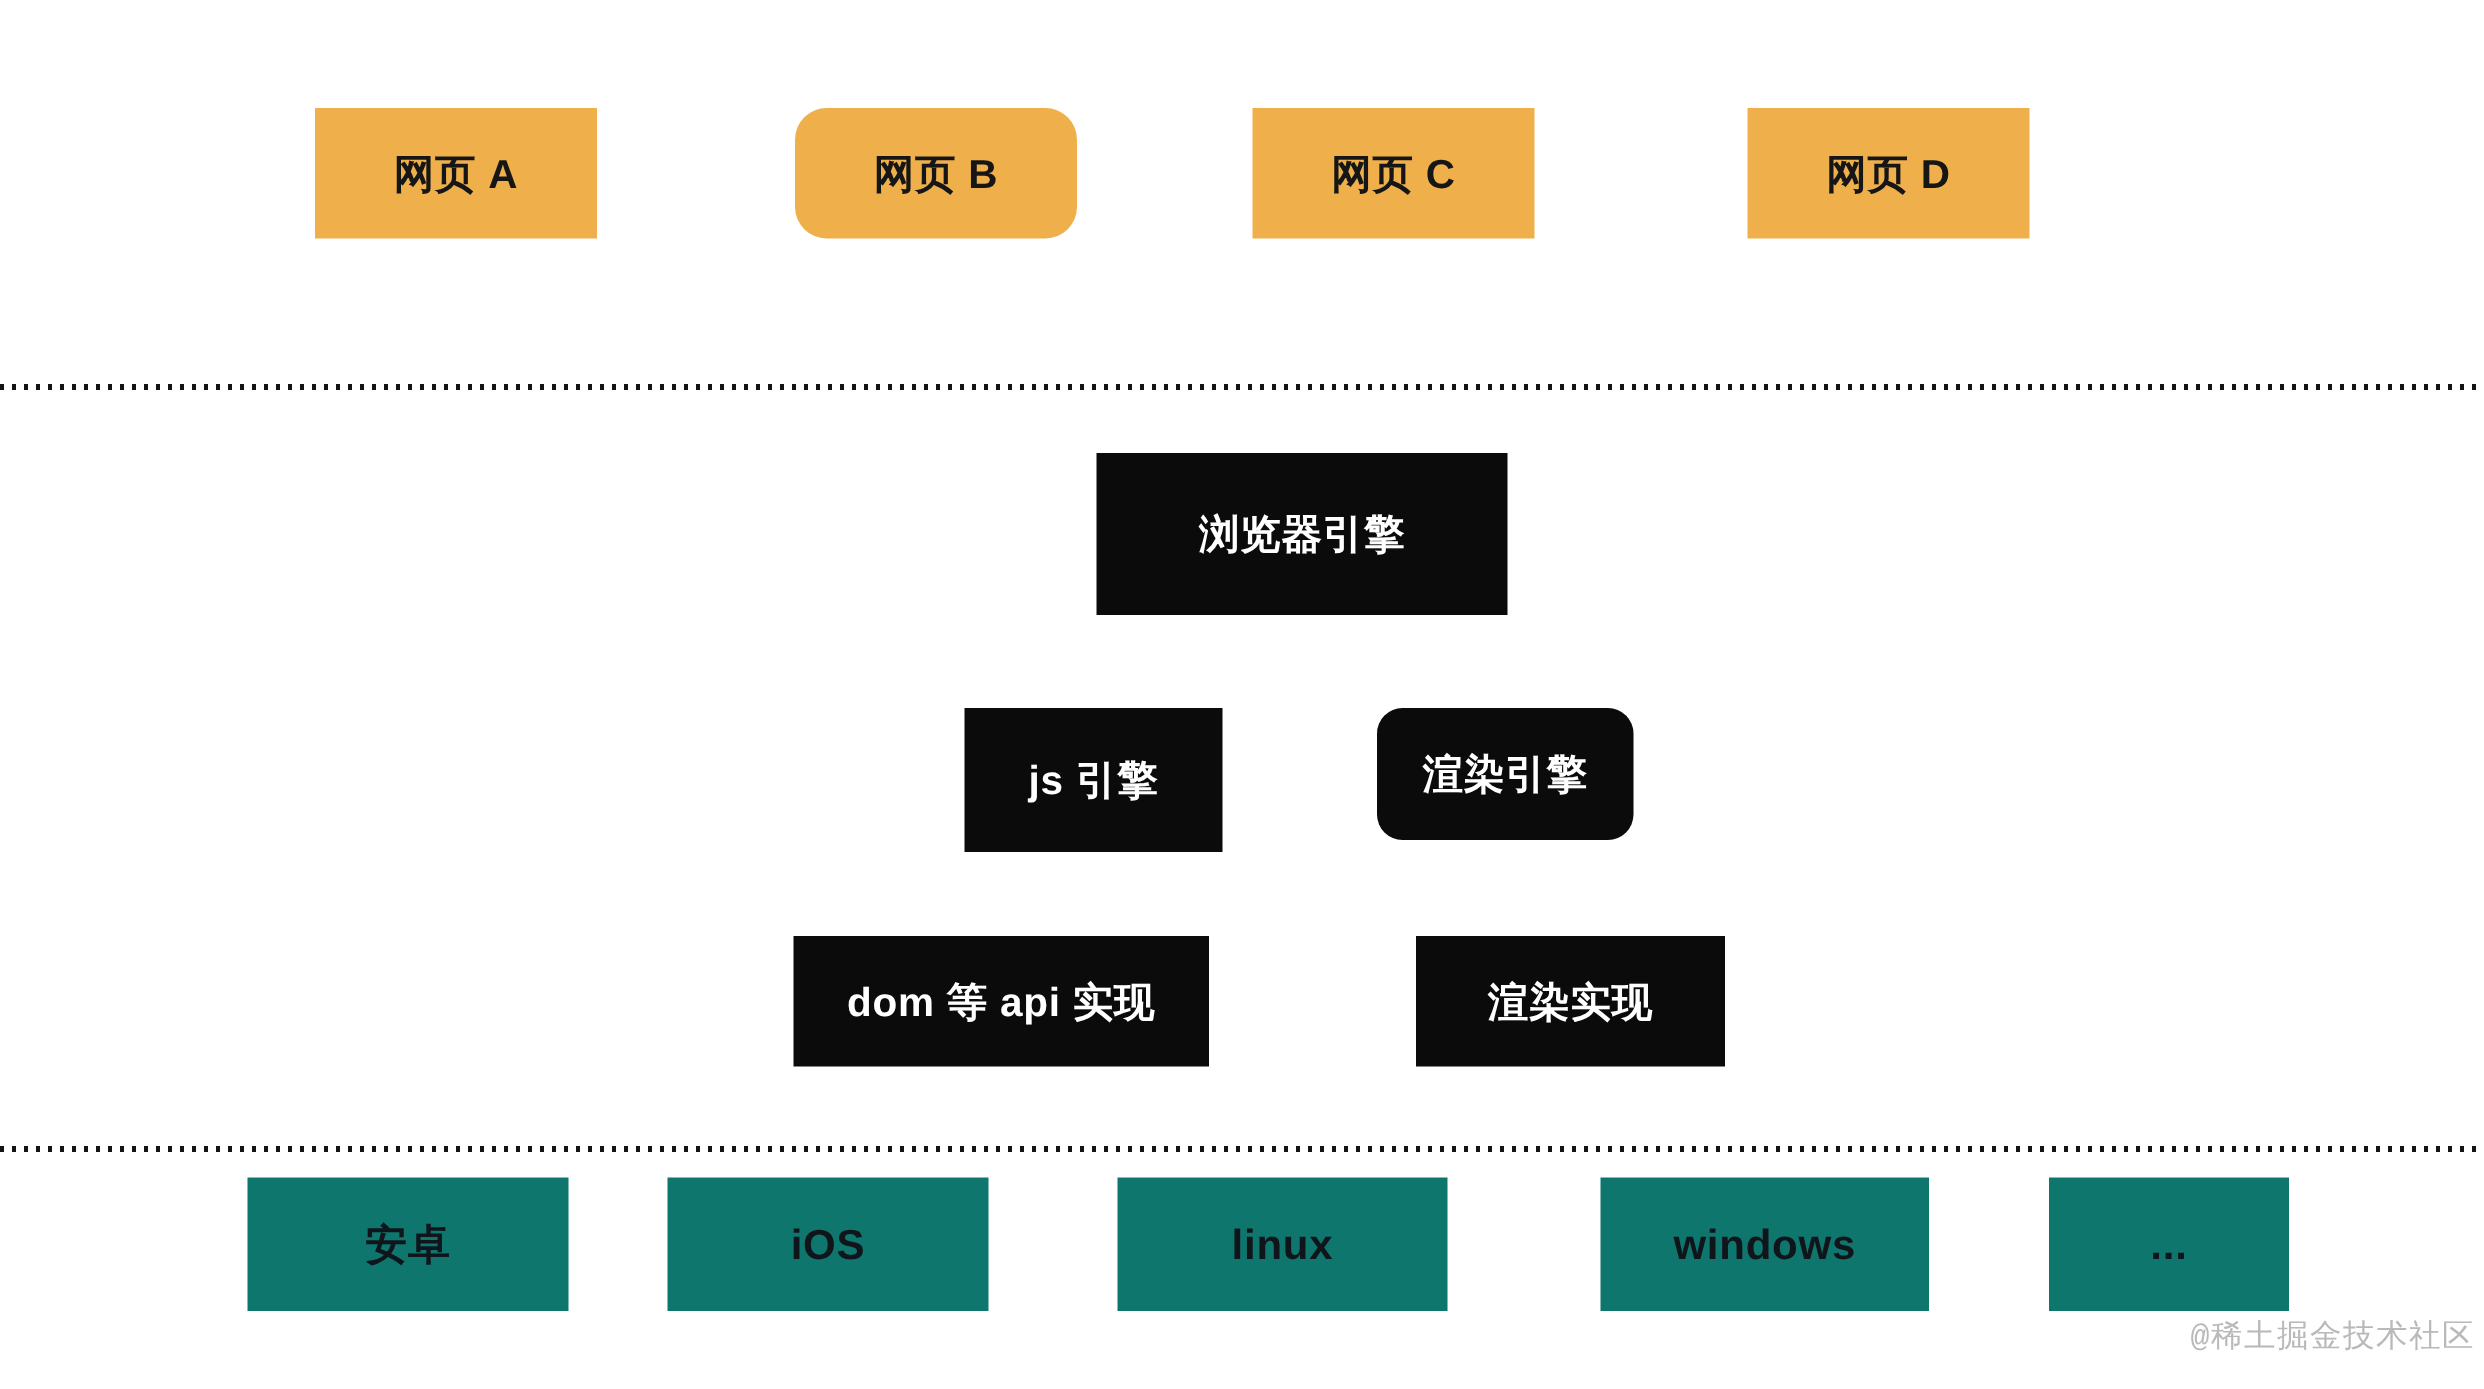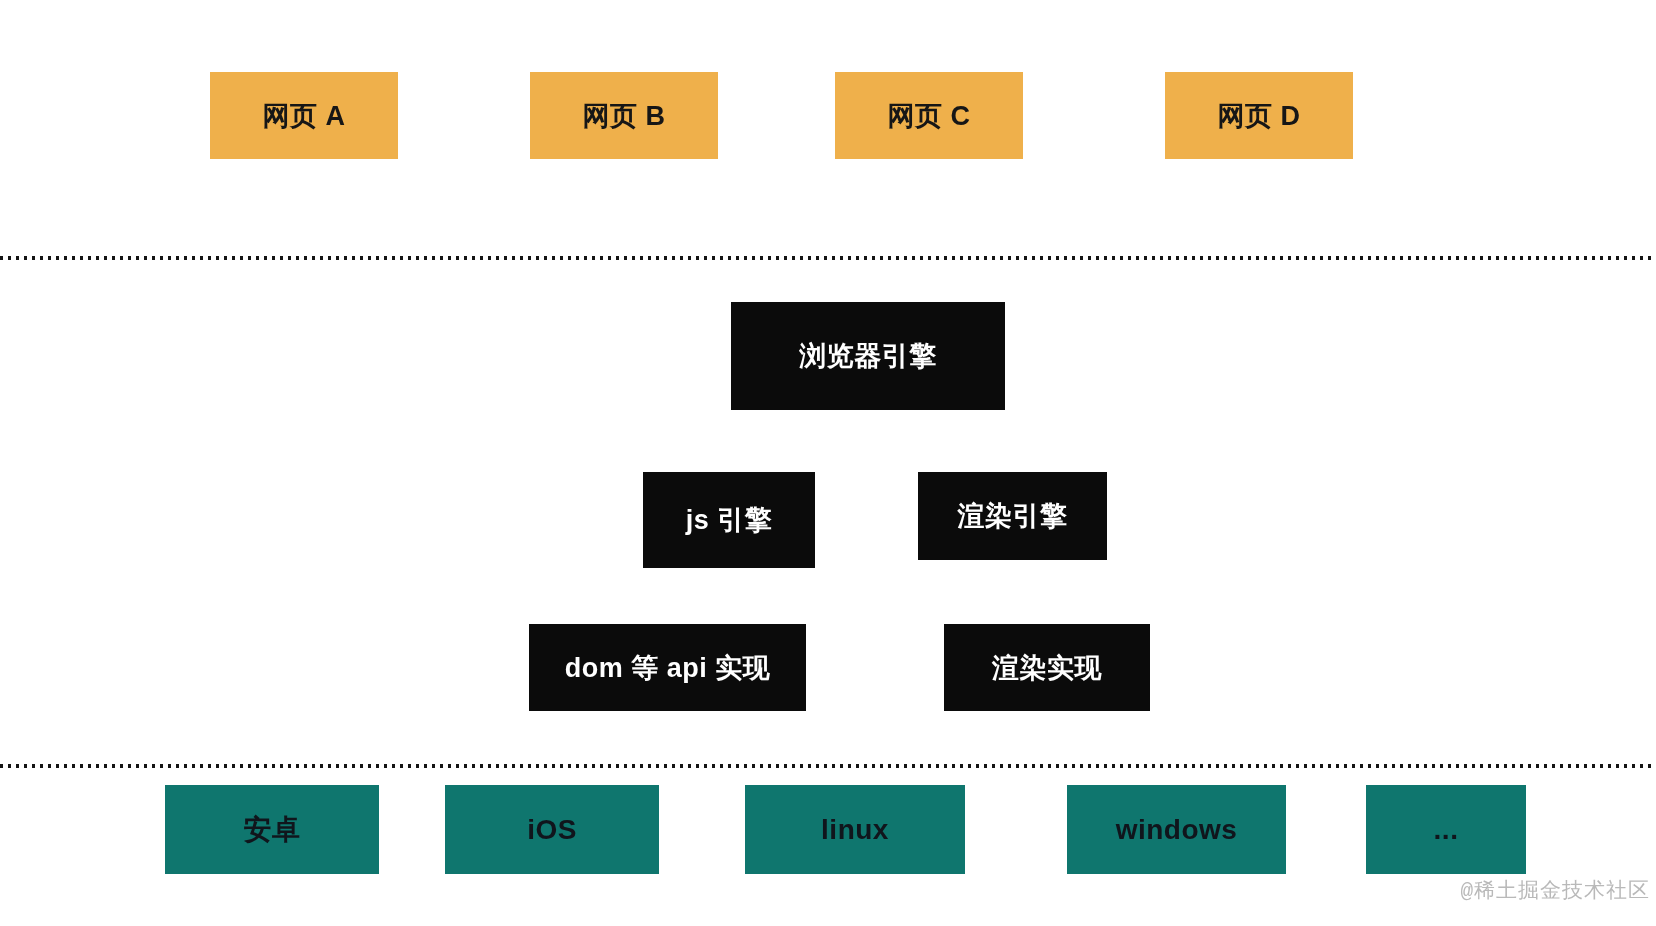--- a/index.html
+++ b/index.html
@@ -46,31 +46,31 @@
     width: 1656px;
     height: 4px;
     background-image: repeating-linear-gradient(
       to right,
       #141414 0px, #141414 3px,
       transparent 3px, transparent 8px
     );
   }
   
   #wp-a { left: 210px;  top: 72px; width: 188px; height: 87px; }
-  #wp-b { left: 530px;  top: 72px; width: 188px; height: 87px; }
+  #wp-b { left: 530px;  top: 72px; width: 188px; height: 87px; border-radius: 21px; }
   #wp-c { left: 835px;  top: 72px; width: 188px; height: 87px; }
   #wp-d { left: 1165px; top: 72px; width: 188px; height: 87px; }
   
   #dotline-top    { top: 256px; }
   #dotline-bottom { top: 764px; }
   
   #browser-engine { left: 731px; top: 302px; width: 274px; height: 108px; }
   
   #js-engine     { left: 643px; top: 472px; width: 172px; height: 96px; }
-  #render-engine { left: 918px; top: 472px; width: 189px; height: 88px; }
+  #render-engine { left: 918px; top: 472px; width: 171px; height: 88px; border-radius: 17px; }
   
   #dom-api-impl { left: 529px; top: 624px; width: 277px; height: 87px; }
   #render-impl  { left: 944px; top: 624px; width: 206px; height: 87px; }
   
   #pf-android { left: 165px;  top: 785px; width: 214px; height: 89px; }
   #pf-ios     { left: 445px;  top: 785px; width: 214px; height: 89px; }
   #pf-linux   { left: 745px;  top: 785px; width: 220px; height: 89px; }
   #pf-windows { left: 1067px; top: 785px; width: 219px; height: 89px; }
   #pf-more    { left: 1366px; top: 785px; width: 160px; height: 89px; }
   

